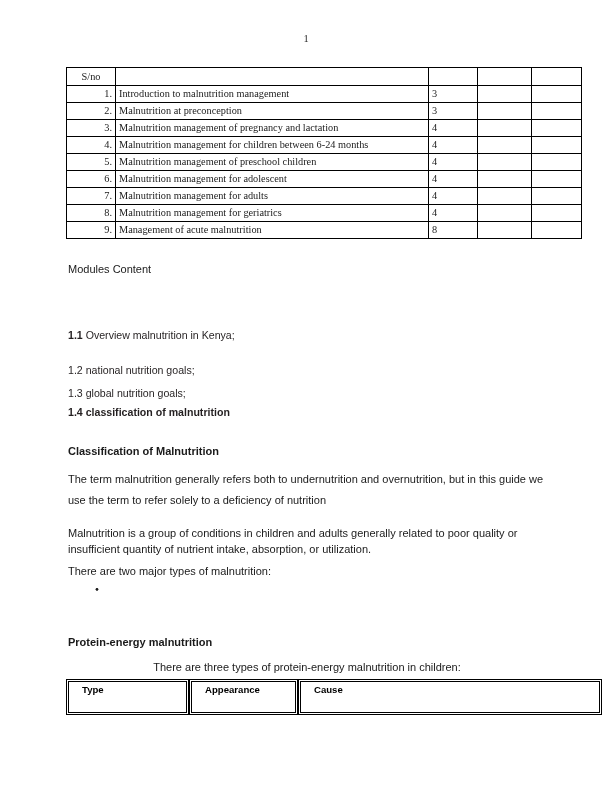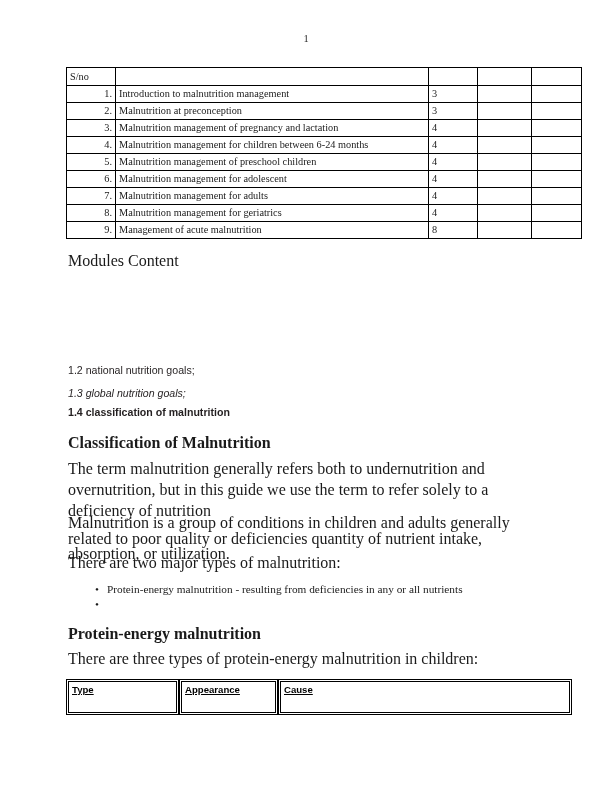--- a/index.html
+++ b/index.html
@@ -54,38 +54,40 @@
     padding: 0 3px;
     height: 16px;
     line-height: 16px;
     vertical-align: middle;
     overflow: hidden;
     white-space: nowrap;
   }
   .modules-table tr.head-row td {
     height: 17px;
     line-height: 17px;
+    text-align: center;
   }
   .col-sno   { width: 42px;  text-align: right; padding-right: 5px; }
   .col-title { width: 306px; text-align: left;  padding-left: 5px; }
   .col-hours { width: 42px;  text-align: left;  padding-left: 5px; }
   .col-c     { width: 47px; }
   .col-d     { width: 43px; }
   .sno-head  { text-align: left; padding-left: 5px; }
 
   
   .blk {
     position: absolute;
     left: 68px;
     width: 478px;
   }
   .serif {
-    font-family: Liberation Serif, serif;
-    font-size: 16px;
+    font-family: Liberation Sans, sans-serif;
+    font-size: 11px;
     color: #1a1a1a;
+    margin-top: 11px;
   }
   .sans {
     font-family: "Liberation Sans", "DejaVu Sans", sans-serif;
     font-size: 10.6px;
     color: #231f20;
   }
   .bold { font-weight: bold; }
 
   .line-loose { line-height: 21px; }
   .line-tight { line-height: 15.5px; }
@@ -124,26 +126,25 @@
     border-collapse: separate;
     border-spacing: 0;
     table-layout: fixed;
     font-family: "Liberation Sans", "DejaVu Sans", sans-serif;
     font-size: 9.6px;
     font-weight: bold;
     color: #000000;
   }
   .pem-table td {
     border: 3px double #000000;
-    padding: 2px 0 0 3px;
+    padding: 2px 0 0 13px;
     height: 28px;
     vertical-align: top;
     overflow: hidden;
     white-space: nowrap;
-    text-decoration: underline;
   }
   .pem-type   { width: 104px; }
   .pem-appear { width: 90px; margin-top: 48px; }
   .pem-cause  { width: 285px; }
 </style>
 </head>
 <body>
 
 <div class="page">
 
@@ -220,48 +221,51 @@
         <td class="col-hours">8</td>
         <td class="col-c"></td>
         <td class="col-d"></td>
       </tr>
     </tbody>
   </table>
 
   <div class="blk serif" style="top:252px;">Modules Content</div>
 
 
+  <div class="blk sans" style="top:329px;">
+    <span class="bold">1.1</span>
+    <span>Overview malnutrition in Kenya;</span>
+  </div>
 
   <div class="blk sans" style="top:358px;margin-top:6px;">1.2 national nutrition goals;</div>
 
-  <div class="blk sans" style="top:387px;font-style:italic;">1.3 global nutrition goals;</div>
+  <div class="blk sans" style="top:387px;">1.3 global nutrition goals;</div>
 
   <div class="blk sans bold" style="top:406px;">1.4 classification of malnutrition</div>
 
   <div class="blk serif bold" style="top:434px;">Classification of Malnutrition</div>
 
   <div class="blk serif line-loose" style="top:458px;">The term malnutrition generally refers both to undernutrition and overnutrition, but in this guide we use the term to refer solely to a deficiency of nutrition</div>
 
-  <div class="blk serif line-tight" style="top:515px;">Malnutrition is a group of conditions in children and adults generally related to poor quality or deficiencies quantity of nutrient intake, absorption, or utilization.</div>
+  <div class="blk serif line-tight" style="top:515px;">Malnutrition is a group of conditions in children and adults generally related to poor quality or insufficient quantity of nutrient intake, absorption, or utilization.</div>
 
   <div class="blk serif" style="top:554px;">There are two major types of malnutrition:</div>
 
   <ul class="bullets" style="top:582px;">
     <li>
       <span class="bullet-dot">•</span>
-      <span>Protein-energy malnutrition - resulting from deficiencies in any or all nutrients</span>
     </li>
     <li>
       <span class="bullet-dot">•</span>
     </li>
   </ul>
 
   <div class="blk serif bold" style="top:625px;">Protein-energy malnutrition</div>
 
-  <div class="blk serif" style="top:650px;">There are three types of protein-energy malnutrition in children:</div>
+  <div class="blk serif" style="top:650px;text-align:center;">There are three types of protein-energy malnutrition in children:</div>
 
   <table class="pem-table">
     <tbody>
       <tr>
         <td class="pem-type">Type</td>
         <td class="pem-appear">Appearance</td>
         <td class="pem-cause">Cause</td>
       </tr>
     </tbody>
   </table>

